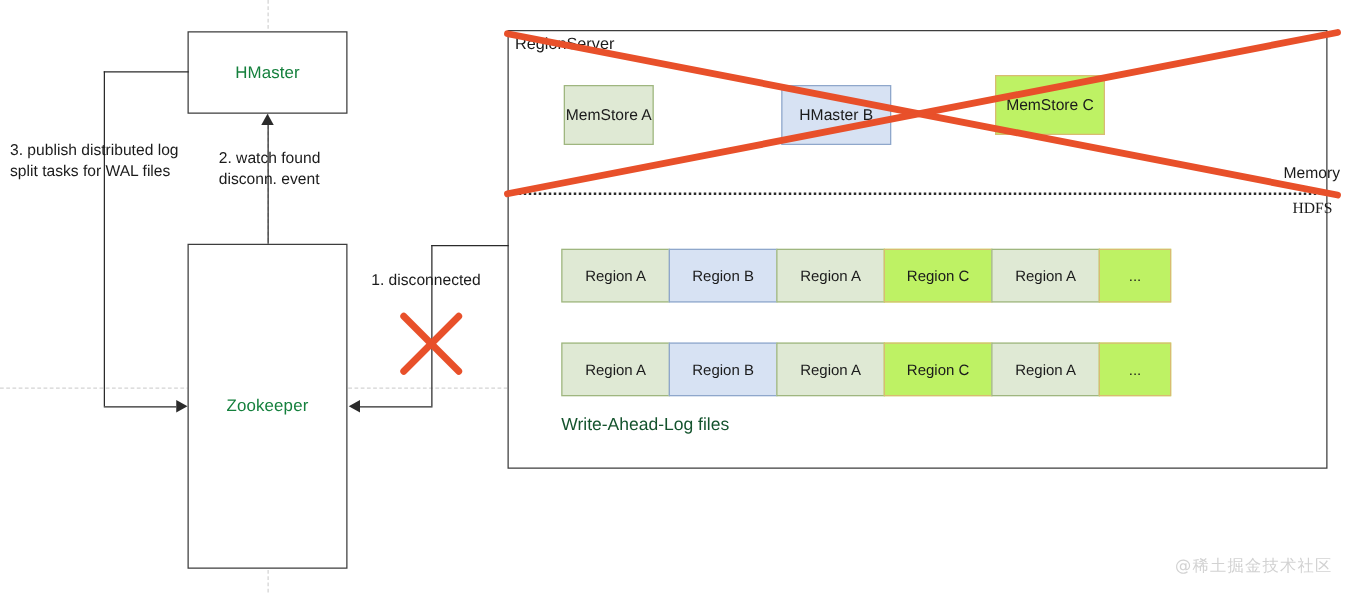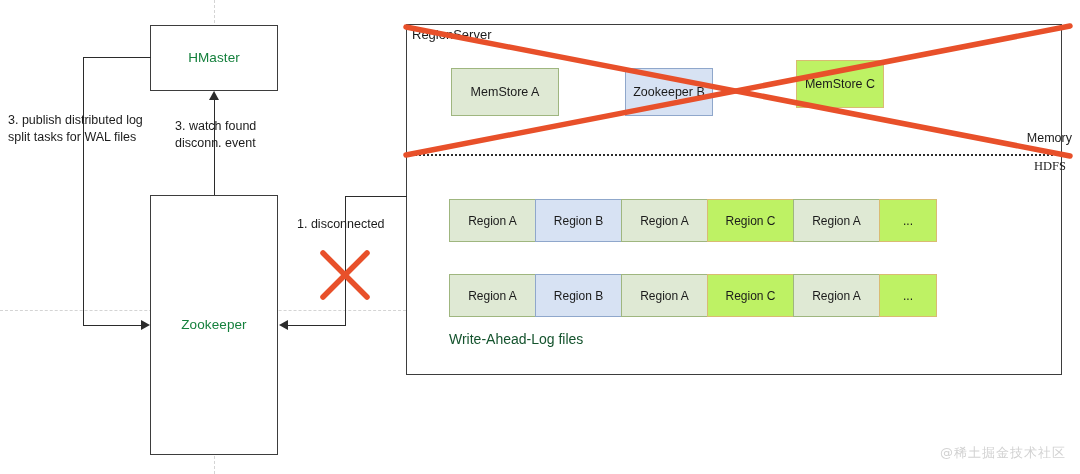--- a/index.html
+++ b/index.html
@@ -65,21 +65,21 @@
     height:48px;
     display:flex; align-items:center; justify-content:center;
     font-size:12.5px;
     color:#1b1b1b;
     border-width:1px; border-style:solid;
   }
   .c-green  { background:#dfe9d4; border-color:#9fb67f; }
   .c-blue   { background:#d7e2f3; border-color:#8fa7cb; }
   .c-yellow { background:#bef264; border-color:#d9bb72; }
 
-  #ms-a { left:451px; top:68px; width:108px; }
+  #ms-a { left:451px; top:68px; width:72px; }
   #ms-b { left:625px; top:68px; width:88px; }
   #ms-c { left:796px; top:60px; width:88px; }
 
   
   .wal-row { position:absolute; display:flex; }
   .wal-cell {
     height:43px;
     display:flex; align-items:center; justify-content:center;
     font-size:12px;
     color:#1b1b1b;
@@ -150,21 +150,21 @@
   <div id="rs-title">RegionServer</div>
 
   <div id="divider"></div>
   <div id="memory-label">Memory</div>
   <div id="hdfs-label">HDFS</div>
 
   <div class="memstore c-green" id="ms-a">
     <span>MemStore A</span>
   </div>
   <div class="memstore c-blue" id="ms-b">
-    <span>Zookeeper B</span>
+    <span>HMaster B</span>
   </div>
   <div class="memstore c-yellow" id="ms-c">
     <span>MemStore C</span>
   </div>
 
   <div class="wal-row" id="wal-row-0">
       <div class="wal-cell c-green" style="width: 87px;">
         <span>Region A</span>
       </div>
       <div class="wal-cell c-blue" style="width: 87px;">
@@ -213,21 +213,21 @@
   <div class="ln-v" style="left:214px; top:100px; height:95px;"></div>
   <div class="arrow-head arrow-up" style="left:209px; top:91px;"></div>
 
   <div class="ln-h" style="left:345px; top:196px; width:62px;"></div>
   <div class="ln-v" style="left:345px; top:196px; height:129px;"></div>
   <div class="ln-h" style="left:288px; top:325px; width:58px;"></div>
   <div class="arrow-head arrow-left" style="left:279px; top:320px;"></div>
 
   <div class="edge-label" id="lbl-step3">3. publish distributed log
 split tasks for WAL files</div>
-  <div class="edge-label" id="lbl-step2">3. watch found
+  <div class="edge-label" id="lbl-step2">2. watch found
 disconn. event</div>
   <div class="edge-label" id="lbl-step1">1. disconnected</div>
 
   <svg id="rs-cross" viewBox="0 0 1080 474">
 
     <g stroke="#e8502a" stroke-width="5.5" stroke-linecap="round">
       <line x1="406" y1="27" x2="1070" y2="156"></line>
       <line x1="406" y1="155" x2="1070" y2="26"></line>
     </g>
 

